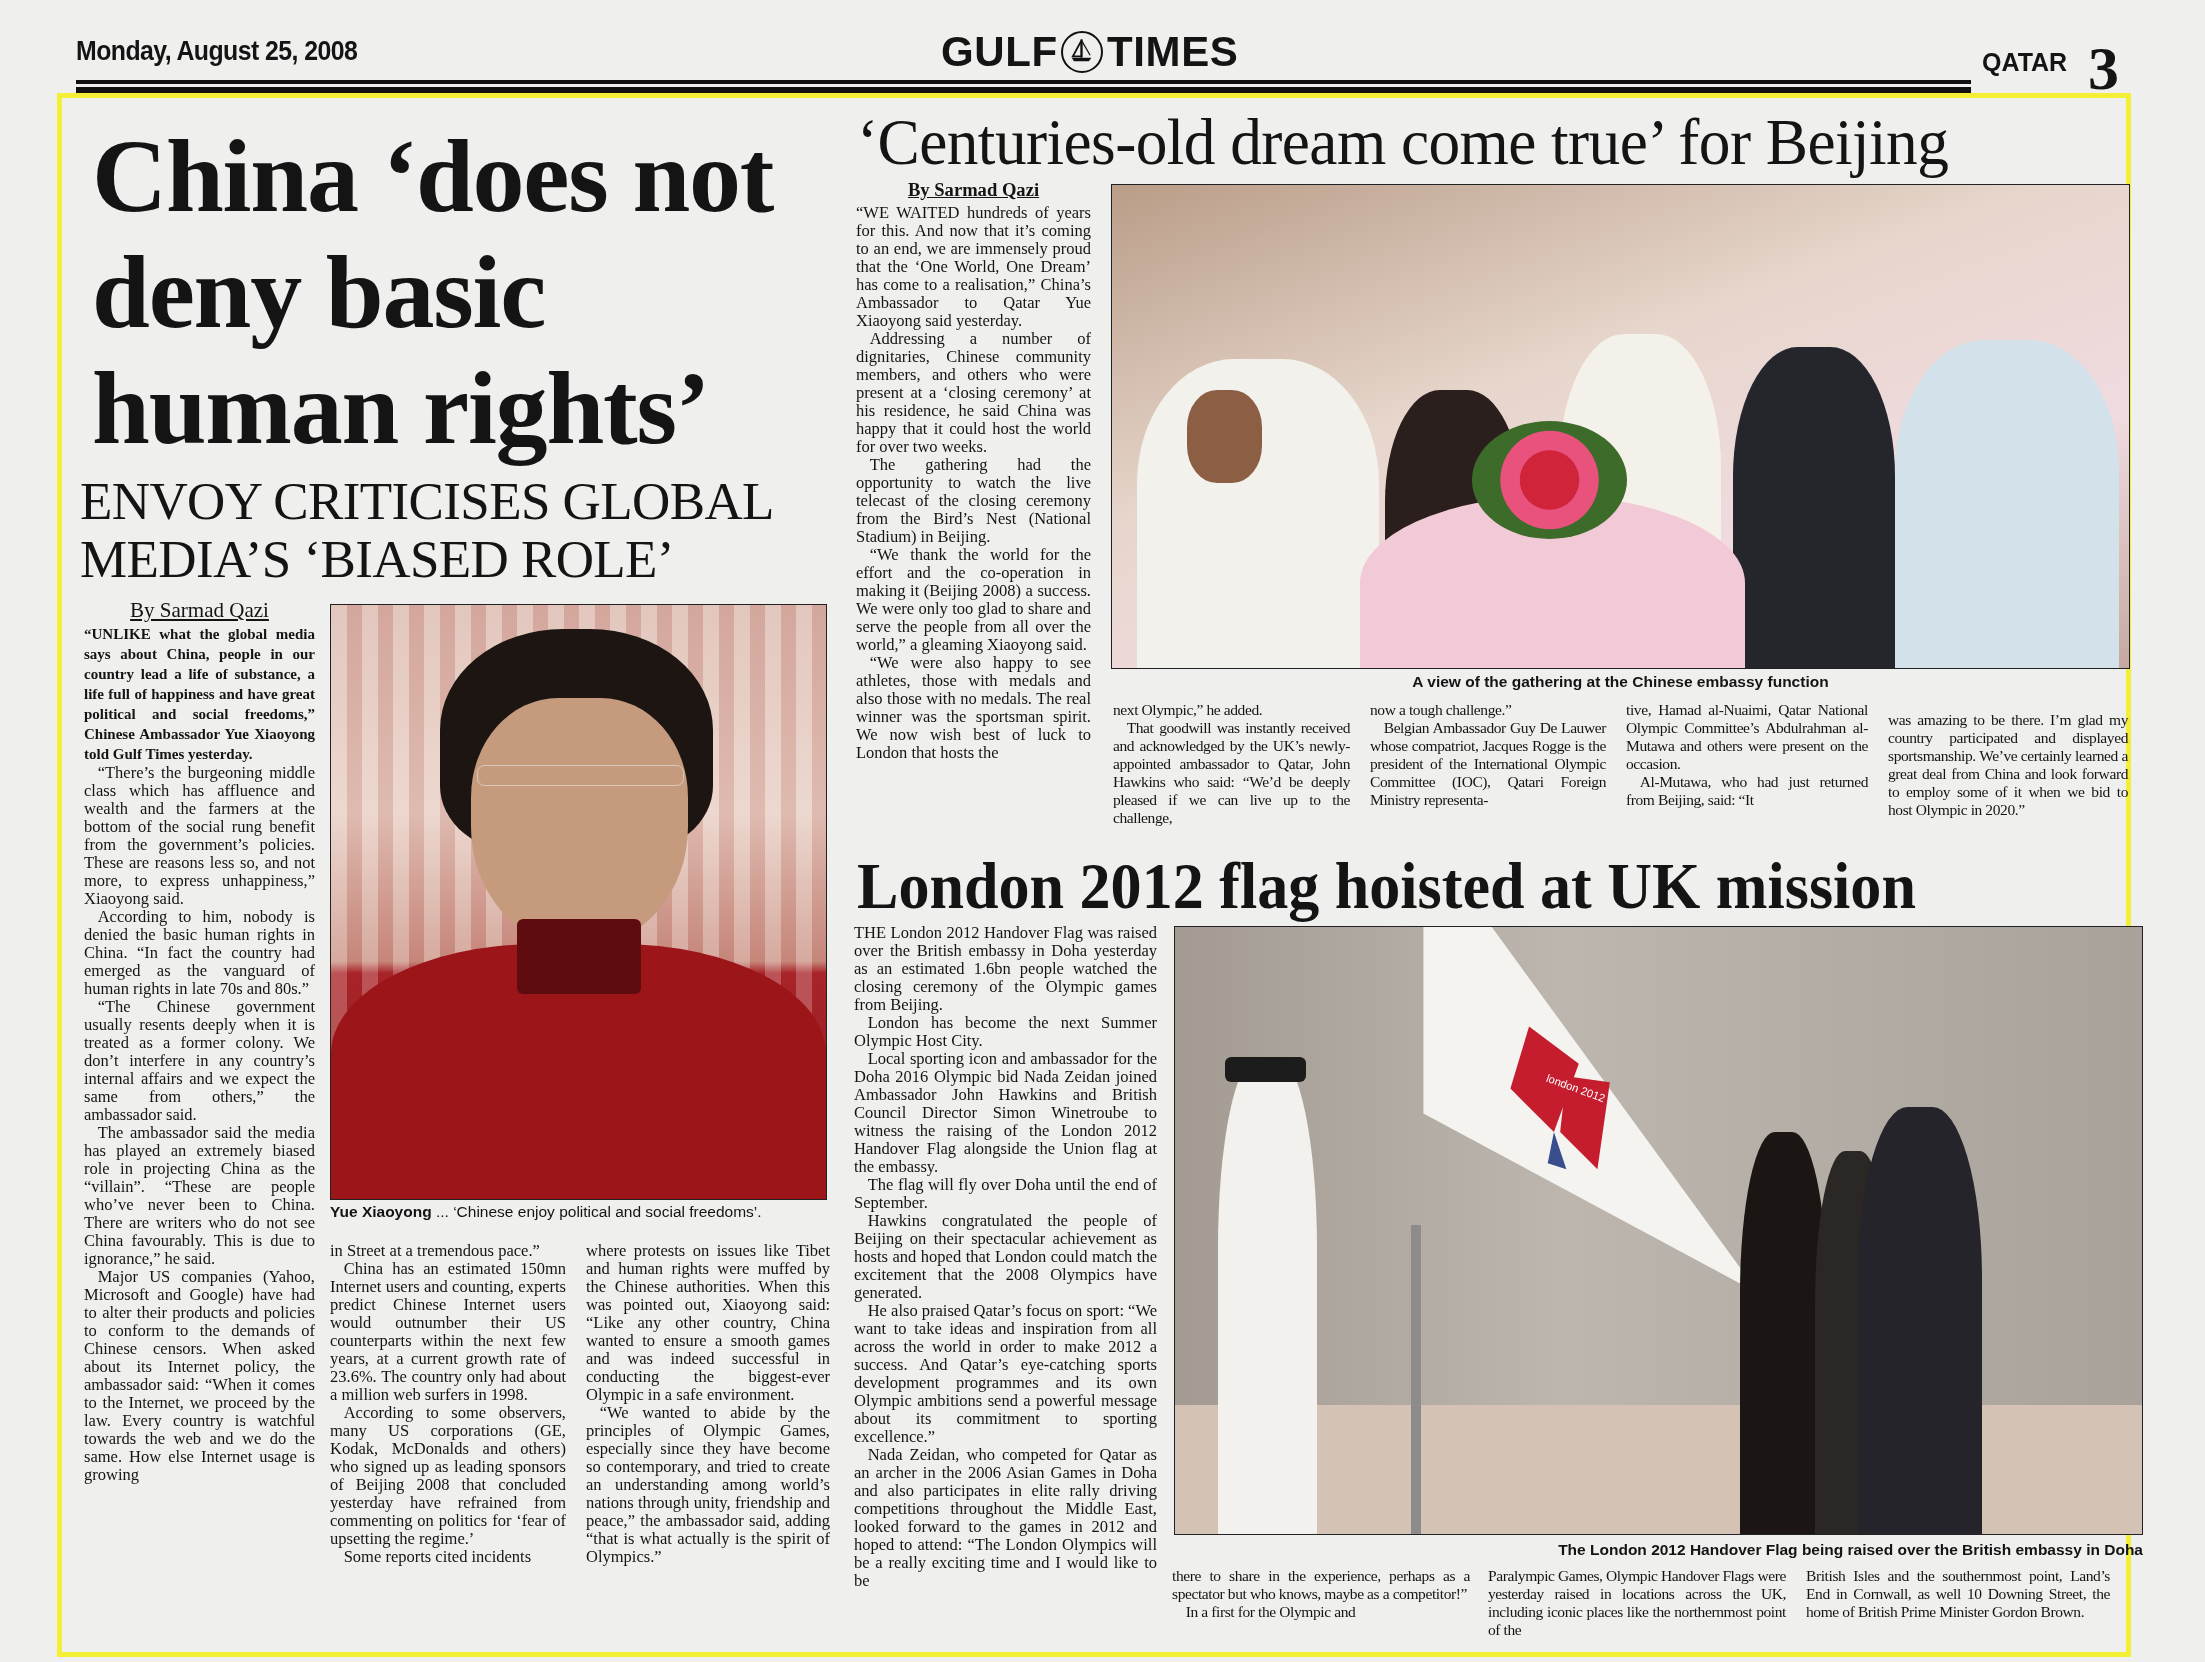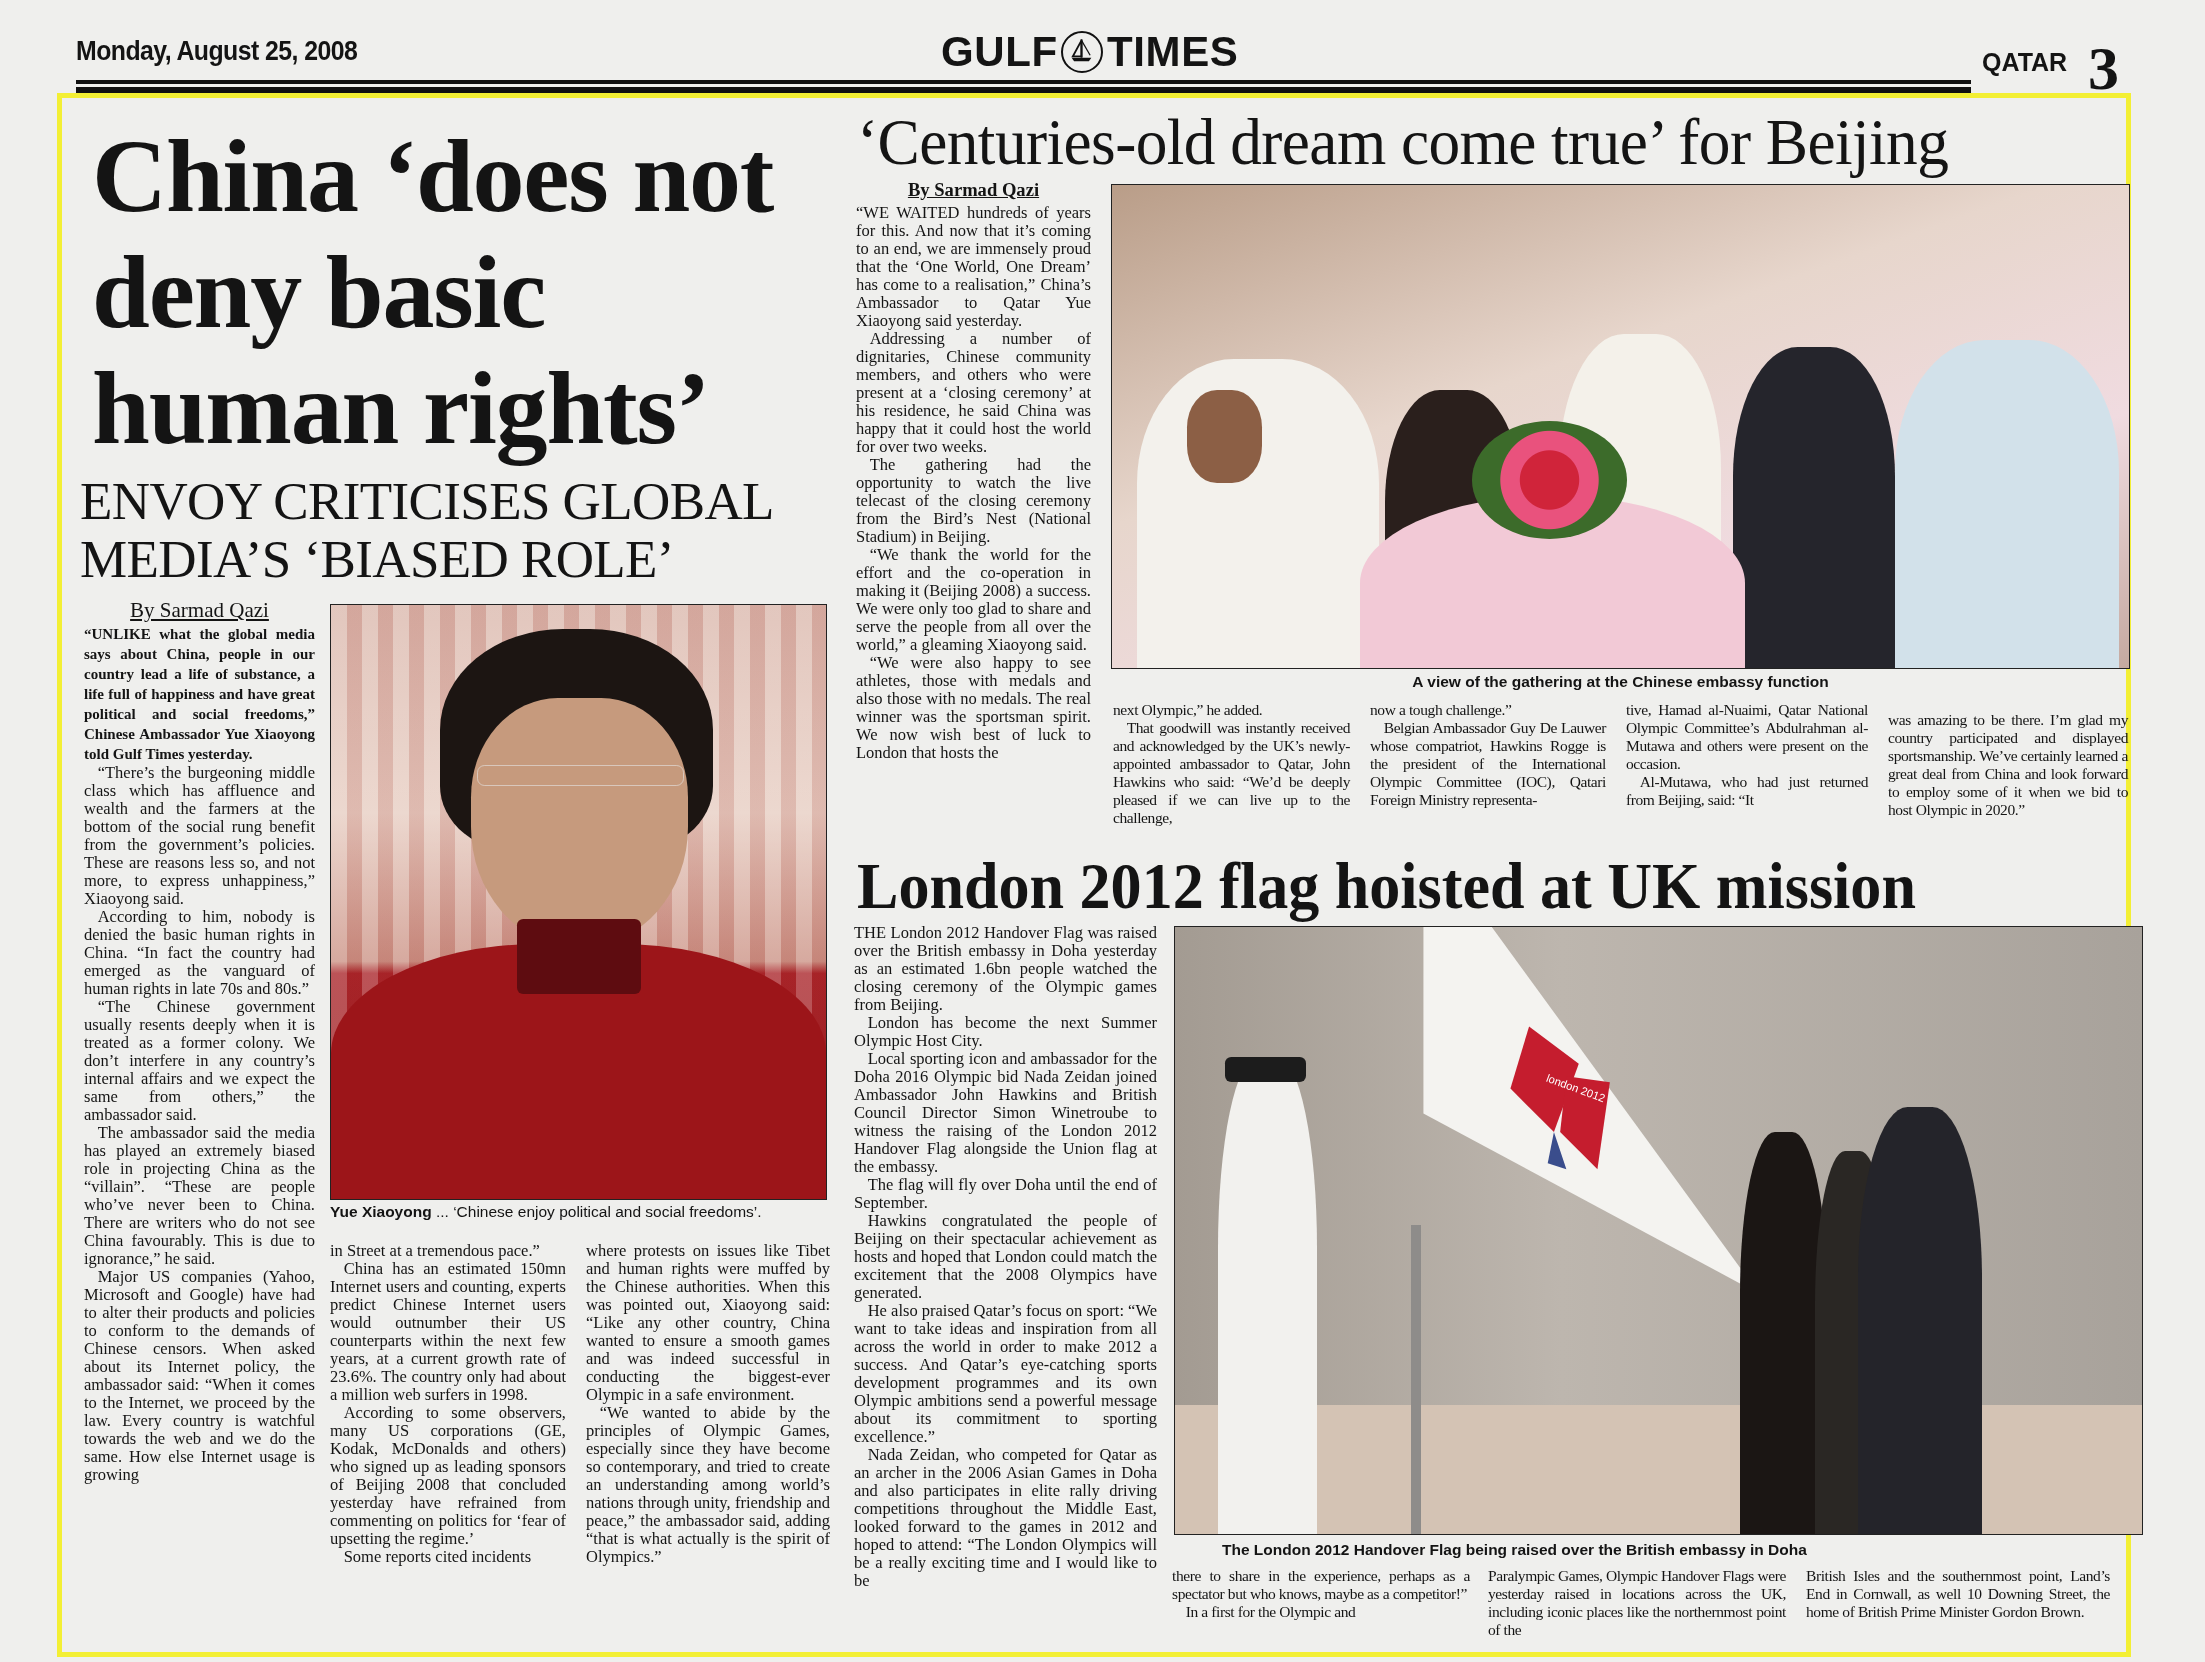--- a/index.html
+++ b/index.html
@@ -122,21 +122,21 @@
   <div class="shape" style="left:360px;top:236px;width:155px;height:118px;border-radius:50%;background:radial-gradient(circle,#d0243a 0 30%,#e9527d 31% 50%,#3c6b2a 51%);"></div>
 </div>
 <div class="abs caption" style="left:1111px;top:673px;width:1019px;text-align:center;">A view of the gathering at the Chinese embassy function</div>
 
 <div class="abs col cond" style="left:1113px;top:701px;width:237px;">
   <p class="first">next Olympic,” he added.</p>
   <p>That goodwill was instantly received and acknowledged by the UK’s newly-appointed ambassador to Qatar, John Hawkins who said: “We’d be deeply pleased if we can live up to the challenge,</p>
 </div>
 <div class="abs col cond" style="left:1370px;top:701px;width:236px;">
   <p class="first">now a tough challenge.”</p>
-  <p>Belgian Ambassador Guy De Lauwer whose compatriot, Hawkins Rogge is the president of the International Olympic Committee (IOC), Qatari Foreign Ministry representa-</p>
+  <p>Belgian Ambassador Guy De Lauwer whose compatriot, Jacques Rogge is the president of the International Olympic Committee (IOC), Qatari Foreign Ministry representa-</p>
 </div>
 <div class="abs col cond" style="left:1626px;top:701px;width:242px;">
   <p class="first">tive, Hamad al-Nuaimi, Qatar National Olympic Committee’s Abdulrahman al-Mutawa and others were present on the occasion.</p>
   <p>Al-Mutawa, who had just returned from Beijing, said: “It</p>
 </div>
 <div class="abs col cond" style="left:1888px;top:701px;width:240px;margin-top:10px;">
   <p class="first">was amazing to be there. I’m glad my country participated and displayed sportsmanship. We’ve certainly learned a great deal from China and look forward to employ some of it when we bid to host Olympic in 2020.”</p>
 </div>
 
 <h2 class="abs h-london" style="margin:0">London 2012 flag hoisted at UK mission</h2>
@@ -160,21 +160,21 @@
     <polygon points="250,240 320,250 300,390 240,330" fill="#c51d2e"></polygon>
     <polygon points="230,330 250,390 220,380" fill="#3a4d8c"></polygon>
   </svg>
   <div class="abs" style="left:370px;top:155px;color:#fff;font-family:'Liberation Sans',sans-serif;font-size:11.2px;transform:rotate(20deg);">london 2012</div>
   <div class="shape" style="left:43px;top:130px;width:99px;height:478px;border-radius:40% 40% 0 0;background:#f2f1ee;"></div>
   <div class="shape" style="left:50px;top:130px;width:81px;height:25px;border-radius:6.2px;background:#1c1c1c;"></div>
   <div class="shape" style="left:565px;top:205px;width:87px;height:404px;border-radius:40% 40% 0 0;background:#1b1614;"></div>
   <div class="shape" style="left:640px;top:224px;width:75px;height:385px;border-radius:40% 40% 0 0;background:#2a2724;"></div>
   <div class="shape" style="left:683px;top:180px;width:124px;height:429px;border-radius:40% 40% 0 0;background:#24242a;"></div>
 </div>
-<div class="abs caption" style="left:1222px;top:1541px;width:969px;text-align:left;">The London 2012 Handover Flag being raised over the British embassy in Doha</div>
+<div class="abs caption" style="left:1174px;top:1541px;width:969px;text-align:right;">The London 2012 Handover Flag being raised over the British embassy in Doha</div>
 
 <div class="abs col cond" style="left:1172px;top:1567px;width:298px;">
   <p class="first">there to share in the experience, perhaps as a spectator but who knows, maybe as a competitor!”</p>
   <p>In a first for the Olympic and</p>
 </div>
 <div class="abs col cond" style="left:1488px;top:1567px;width:298px;">
   <p class="first">Paralympic Games, Olympic Handover Flags were yesterday raised in locations across the UK, including iconic places like the northernmost point of the</p>
 </div>
 <div class="abs col cond" style="left:1806px;top:1567px;width:304px;">
   <p class="first">British Isles and the southernmost point, Land’s End in Cornwall, as well 10 Downing Street, the home of British Prime Minister Gordon Brown.</p>

